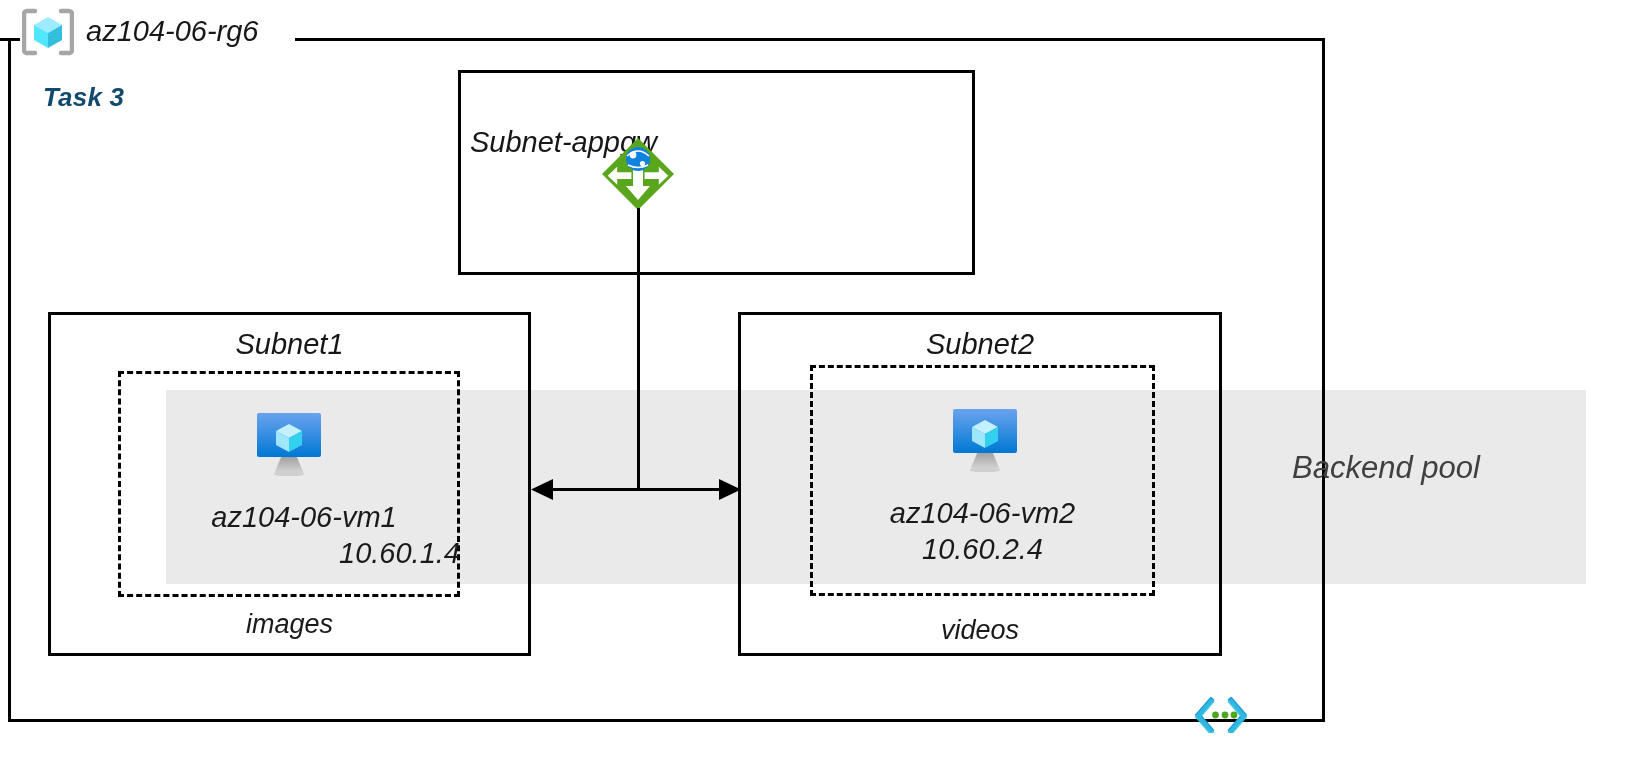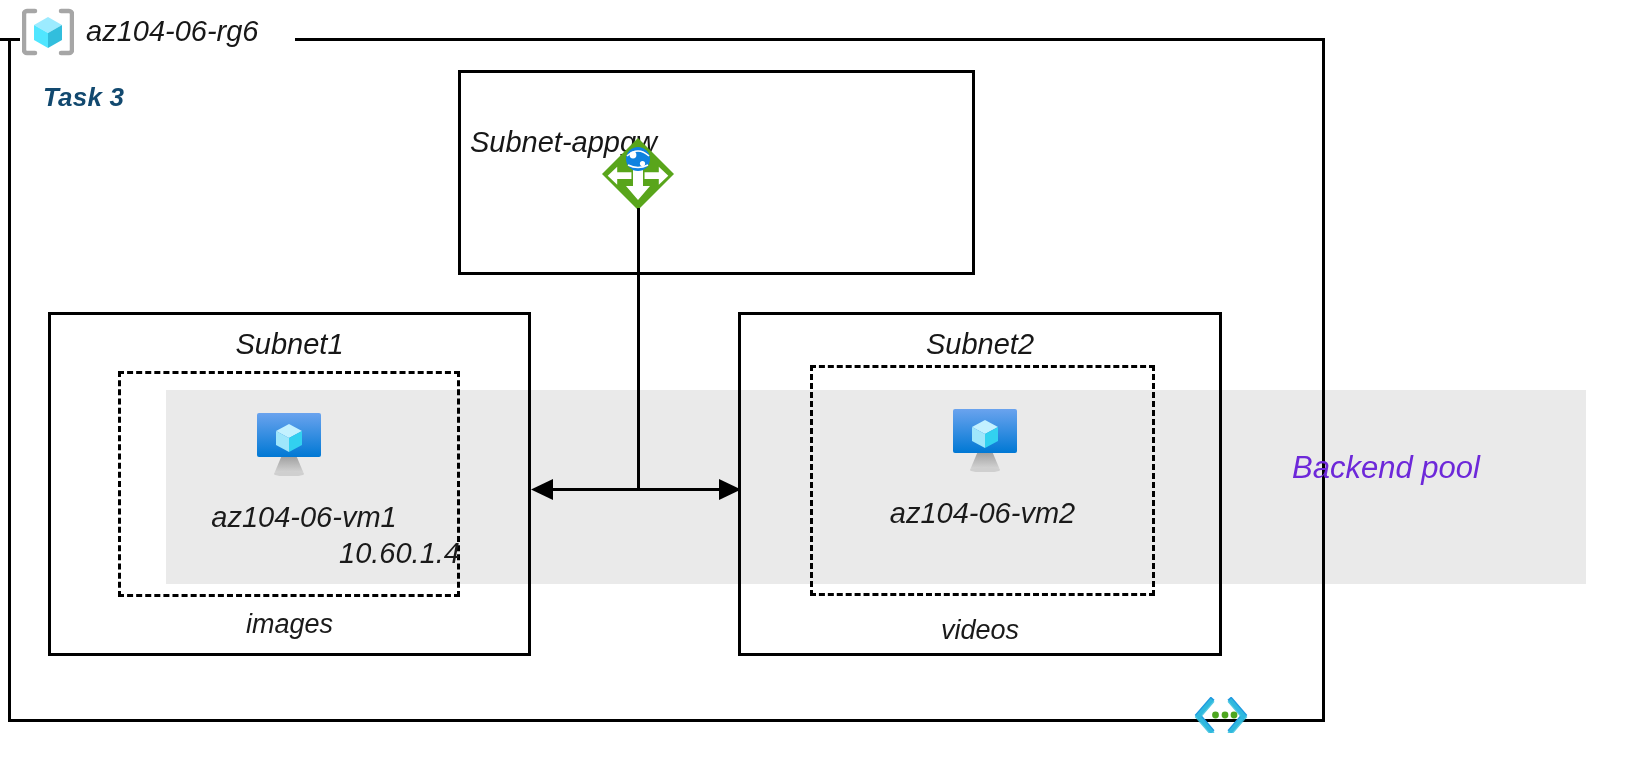--- a/index.html
+++ b/index.html
@@ -11,21 +11,21 @@
   
   .abs{position:absolute;font-style:italic;}
 
   
   #backend-band{
     left:166px;top:390px;width:1420px;height:194px;
     background:#eaeaea;z-index:1;
   }
   #backend-pool-label{
     left:1292px;top:448px;width:300px;
-    font-size:31px;line-height:40px;color:#6d28d9;
+    font-size:31px;line-height:40px;color:#404040;
     white-space:nowrap;z-index:6;
   }
 
   
   #rg-frame{
     left:8px;top:38px;width:1317px;height:684px;
     border:3px solid #000;box-sizing:border-box;
     background:transparent;z-index:3;
   }
   
@@ -227,20 +227,21 @@
       <path d="M30 47 H44 L52 66 H22 Z" fill="url(#vmStand2)"></path>
       <ellipse cx="37" cy="66" rx="15" ry="2.4" fill="#cfcfcf"></ellipse>
       <rect x="5" y="5" width="64" height="44" rx="2" fill="url(#vmScreen2)"></rect>
       <polygon points="37,16 50,23 37,30 24,23" fill="#c3f1ff"></polygon>
       <polygon points="24,23 37,30 37,44 24,37" fill="#9fe6fb"></polygon>
       <polygon points="50,23 50,37 37,44 37,30" fill="#32d1f0"></polygon>
     </svg>
   </div>
 
   <div class="abs vm-name" id="vm2-name">az104-06-vm2</div>
+  <div class="abs vm-name" id="vm2-ip">10.60.2.4</div>
   <div class="abs subnet-footer" id="subnet2-footer">videos</div>
 
   <div class="abs" id="backend-pool-label">Backend pool</div>
 
   <div class="abs" id="code-icon">
     <svg width="54" height="36" viewBox="0 0 54 36" aria-hidden="true">
       <path d="M17 3 L4 18 L17 33" fill="none" stroke="#1f9ae0" stroke-width="5" stroke-linecap="square"></path>
       <path d="M17 3 L4 18 L17 33" fill="none" stroke="#32bedd" stroke-width="5" stroke-linecap="square" transform="translate(0,2)" opacity="0.85"></path>
       <path d="M37 3 L50 18 L37 33" fill="none" stroke="#1f9ae0" stroke-width="5" stroke-linecap="square"></path>
       <path d="M37 3 L50 18 L37 33" fill="none" stroke="#32bedd" stroke-width="5" stroke-linecap="square" transform="translate(0,2)" opacity="0.85"></path>

